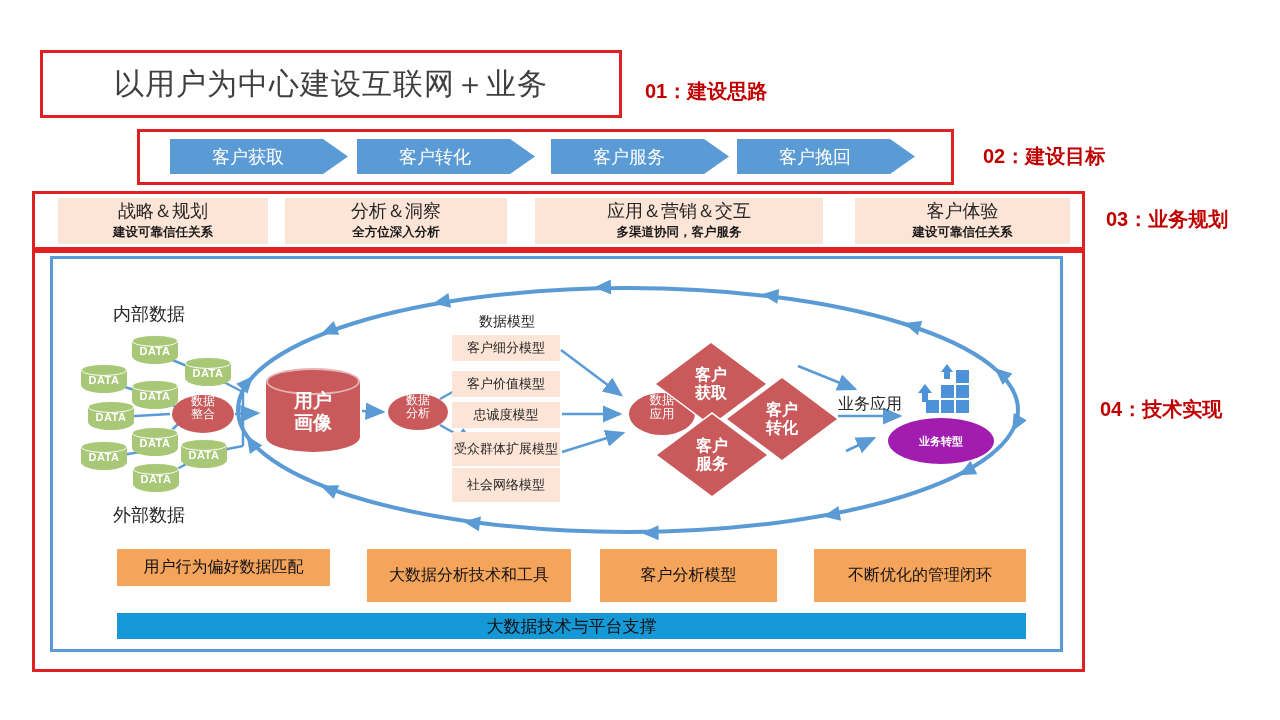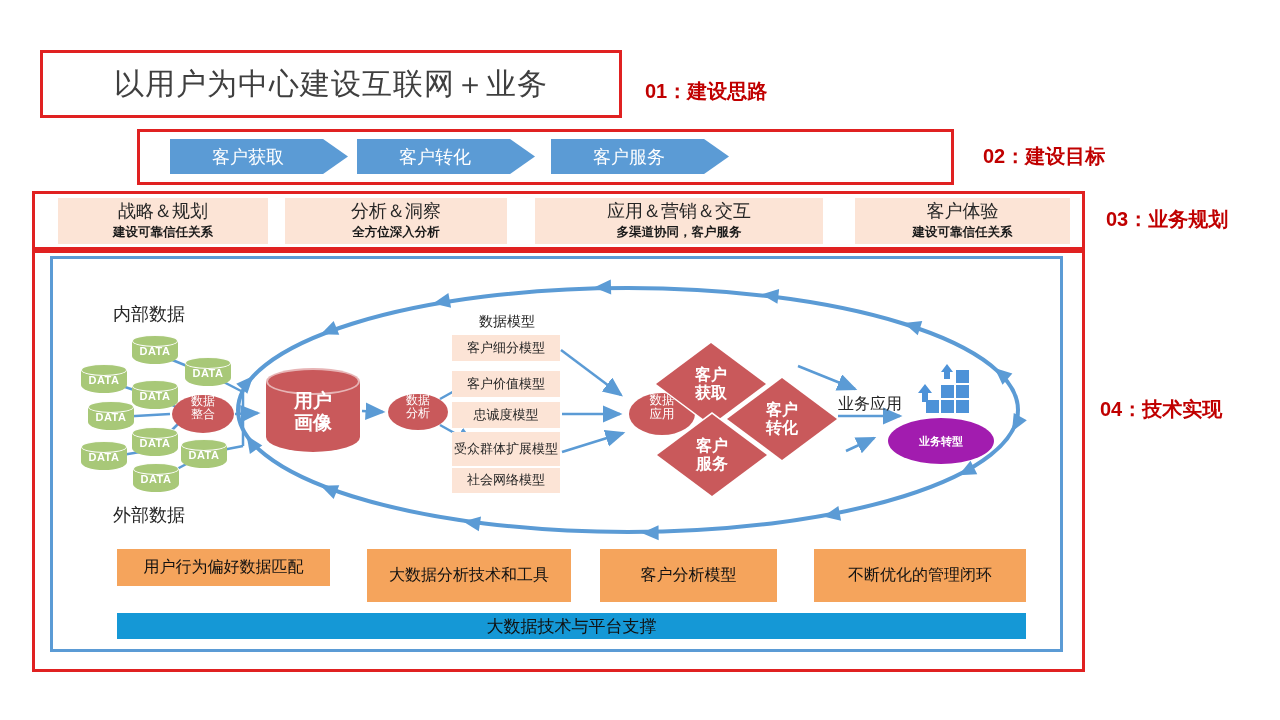--- a/index.html
+++ b/index.html
@@ -76,20 +76,23 @@
   <div class="redbox" style="left:137px;top:129px;width:817px;height:56px;"></div>
   <div class="chev" style="left:170px;top:139px;width:178px;">
     <span>客户获取</span>
     </div>
   <div class="chev" style="left:357px;top:139px;width:178px;">
     <span>客户转化</span>
     </div>
   <div class="chev" style="left:551px;top:139px;width:178px;">
     <span>客户服务</span>
     </div>
+  <div class="chev" style="left:737px;top:139px;width:178px;">
+    <span>客户挽回</span>
+    </div>
   <div class="seclabel" style="left:983px;top:143px;">02：建设目标</div>
 
   <div class="redbox" style="left:32px;top:191px;width:1053px;height:59px;"></div>
   <div class="plan" style="left:58px;top:198px;width:210px;height:46px;">
     <div class="t">战略＆规划</div>
     <div class="s">建设可靠信任关系</div>
   </div>
   <div class="plan" style="left:285px;top:198px;width:222px;height:46px;">
     <div class="t">分析＆洞察</div>
     <div class="s">全方位深入分析</div>
@@ -264,21 +267,21 @@
 
   <div class="rell" style="left:388px;top:394px;width:60px;height:36px;font-size:12px;">
     <span>数据分析</span>
     </div>
 
   <div class="mhead" style="left:462px;top:313px;width:90px;">数据模型</div>
   <div class="model" style="left:452px;top:335px;width:108px;height:26px;">客户细分模型</div>
   <div class="model" style="left:452px;top:371px;width:108px;height:26px;">客户价值模型</div>
   <div class="model" style="left:452px;top:402px;width:108px;height:26px;">忠诚度模型</div>
   <div class="model" style="left:452px;top:432px;width:108px;height:34px;">受众群体扩展模型</div>
-  <div class="model" style="left:452px;top:468px;width:108px;height:25px;">社会网络模型</div>
+  <div class="model" style="left:452px;top:468px;width:108px;height:34px;">社会网络模型</div>
 
   <div class="rell" style="left:629px;top:393px;width:66px;height:42px;font-size:12.5px;">
     <span>数据应用</span>
     </div>
 
   <div class="dmd" style="left:654px;top:341px;">
     <div class="in">
         <span>客户获取</span>
       </div>
     </div>

